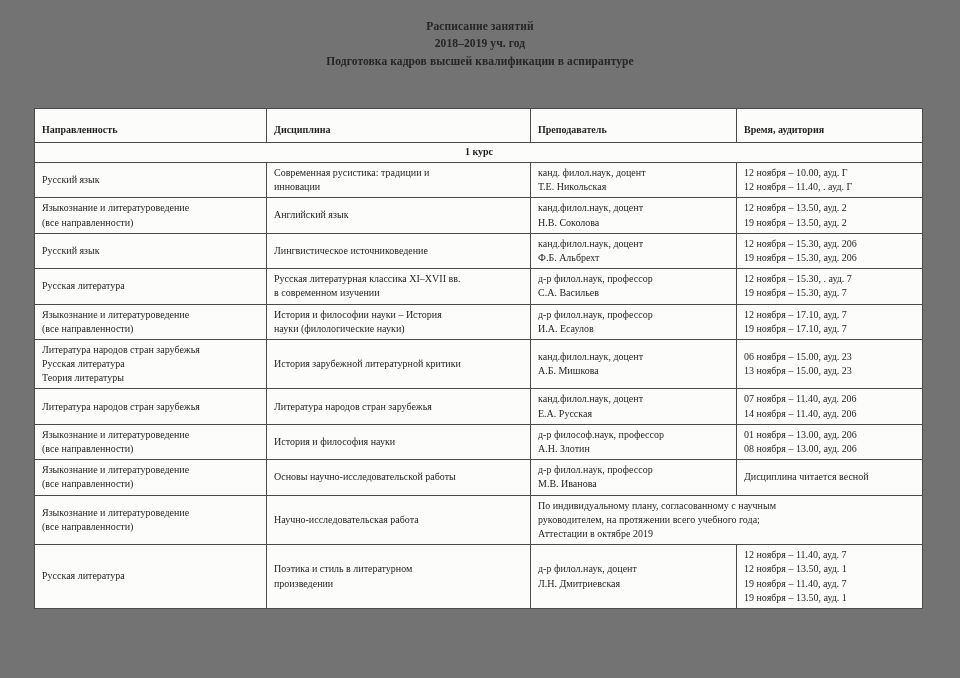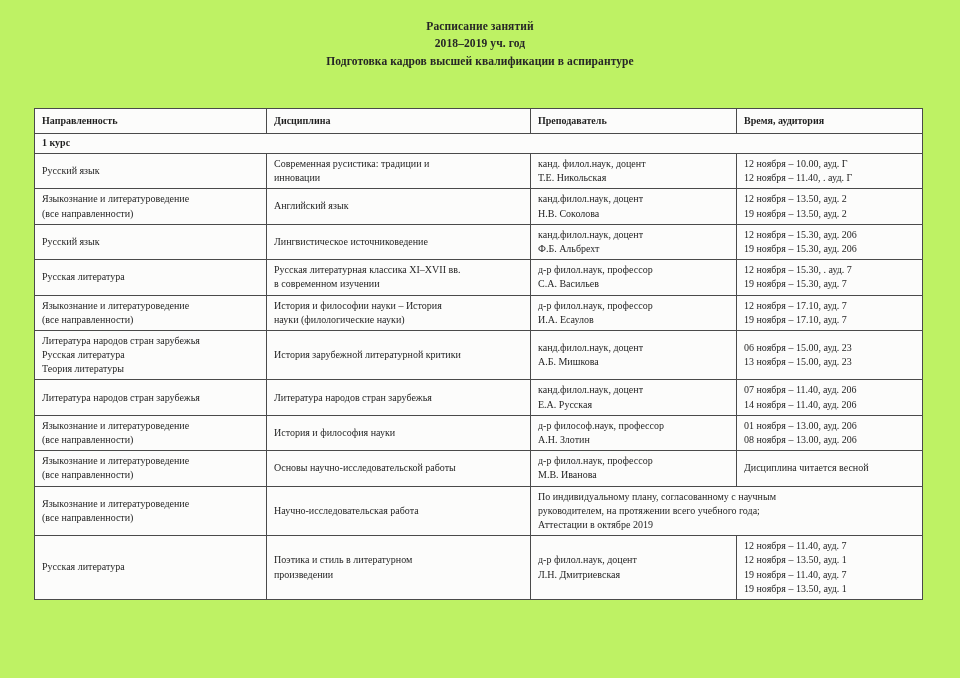--- a/index.html
+++ b/index.html
@@ -13,21 +13,21 @@
     font-family: "Liberation Serif", "DejaVu Serif", serif;
     color: #1b1b1b;
     overflow: hidden;
   }
   .page {
     position: relative;
     width: 960px;
     height: 678px;
     box-sizing: border-box;
     padding: 0;
-    background: #bef264;
+    background: #737373;
   }
   .doc-header {
     padding-top: 18px;
     text-align: center;
     font-weight: bold;
     line-height: 1.52;
     font-size: 11.5px;
     letter-spacing: .1px;
     color: #262626;
     filter: blur(0.32px);
@@ -49,29 +49,30 @@
     padding: 3px 6px 3px 7px;
     vertical-align: middle;
     line-height: 1.42;
     color: #1f1f1f;
     font-weight: normal;
     text-align: left;
   }
   table.schedule thead th {
     font-weight: bold;
     height: 18px;
-    padding-top: 3px;
+    padding-top: 12px;
     padding-bottom: 3px;
     font-size: 10px;
   }
   .col-dir { width: 232px; }
   .col-disc { width: 264px; }
   .col-teach { width: 206px; }
   .col-time { width: 186px; }
   tr.course-row td {
+    text-align: center;
     font-weight: bold;
     height: 15px;
     padding-top: 2px;
     padding-bottom: 2px;
   }
   td.dir-cell { font-weight: bold; }
   td.note-cell { text-align: left; margin-top: 35px; }
   .lines span { display: block; }
   .t-lines span { display: block; }
   .plan-cell { padding: 6px 7px 8px 7px; line-height: 1.55; }

